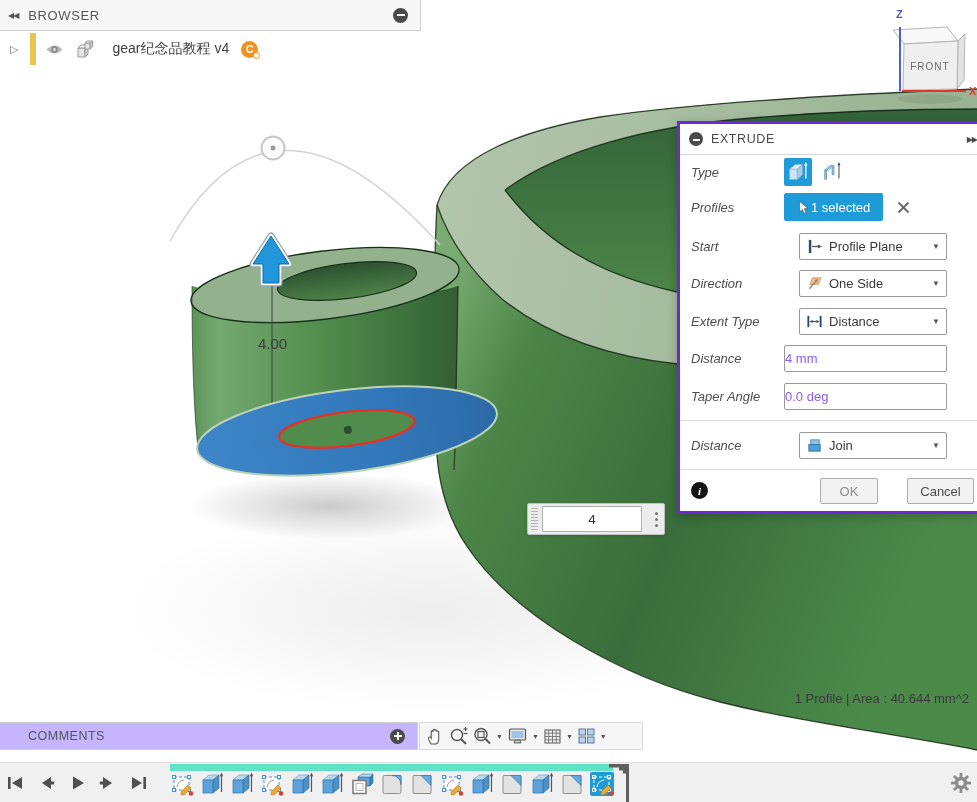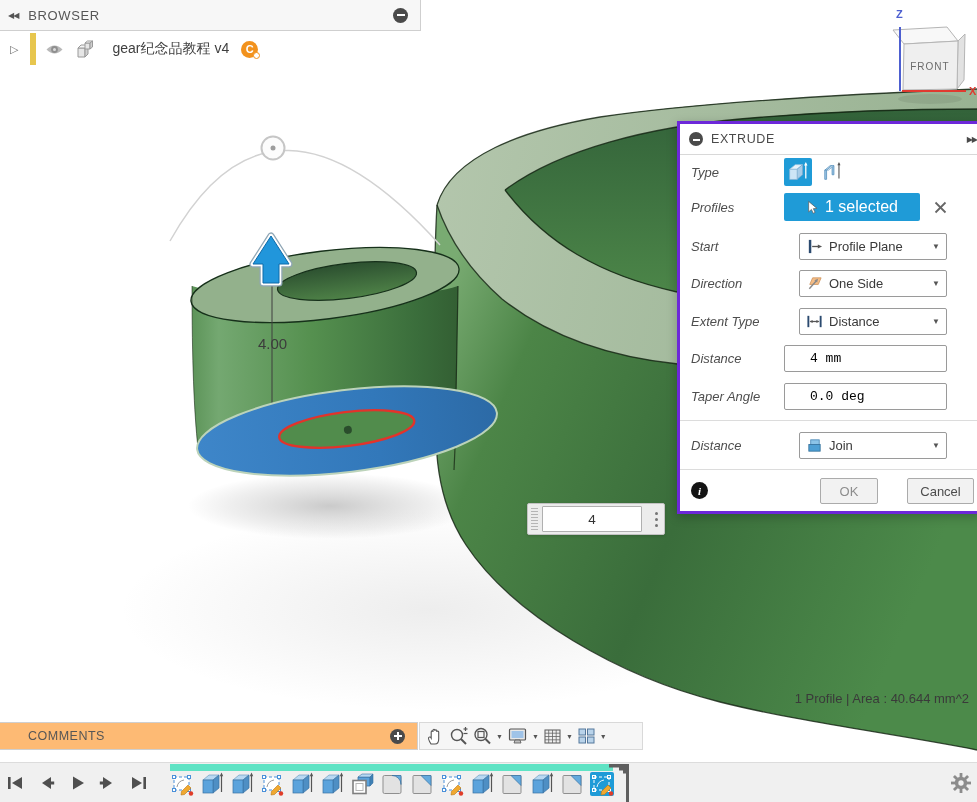--- a/index.html
+++ b/index.html
@@ -42,36 +42,36 @@
   #dialog-header .title{font-size:12.5px;color:#4a4a4a;letter-spacing:.6px;margin-left:8px;}
   #dialog-header .expand{margin-left:auto;margin-right:1px;font-size:8px;color:#4a4a4a;letter-spacing:-1px;}
   .drow{position:absolute;left:11px;right:11px;height:28px;display:flex;align-items:center;}
   .dlabel{width:93px;font-size:13px;color:#4e4e4e;flex:none;font-style:italic;}
   .dctl{width:163px;display:flex;align-items:center;}
   .dselect{width:100%;height:27px;border:1px solid #9a9a9a;border-radius:2px;background:#fff;
     display:flex;align-items:center;padding:0 6px;box-sizing:border-box;cursor:default;margin-left:15px;}
   .dselect .val{font-size:13px;color:#3a3a3a;margin-left:6px;}
   .dselect .caret{margin-left:auto;font-size:8px;color:#555;}
   .dinput{width:100%;height:27px;border:1px solid #9a9a9a;border-radius:2px;box-sizing:border-box;
-    font-size:13px;color:#000000;padding:0 25px;font-family:Liberation Mono, monospace;outline:none;background:#fff;}
+    font-size:13px;color:#8b5cf6;padding:0 0;font-family:Liberation Sans, sans-serif;outline:none;background:#fff;}
   .type-btn{width:28px;height:28px;border-radius:2px;display:flex;align-items:center;justify-content:center;margin-right:7px;}
   .type-btn.sel{background:#1f9bd7;}
-  .profiles-btn{height:28px;padding:0 22px;border-radius:2px;background:#1f9bd7;color:#fff;font-size:16px;
-    display:flex;align-items:center;gap:5px;}
+  .profiles-btn{height:28px;padding:0 13px;border-radius:2px;background:#1f9bd7;color:#fff;font-size:13px;
+    display:flex;align-items:center;}
   .clear-x{margin-left:14px;display:flex;}
   .hline{position:absolute;left:0;right:0;height:1px;background:#dcdcdc;}
   .dlg-btn{position:absolute;height:26px;background:#f2f2f2;border:1px solid #ababab;border-radius:2px;
     font-size:13px;display:flex;align-items:center;justify-content:center;font-family:inherit;}
   #ok-btn{left:140px;top:354px;width:58px;color:#8d8d8d;}
   #cancel-btn{left:227px;top:354px;width:67px;color:#4c4c4c;}
   .info-dot{position:absolute;left:11px;top:358px;width:17px;height:17px;border-radius:50%;background:#141414;
     color:#fff;font-size:11px;font-family:"Liberation Serif",serif;font-style:italic;font-weight:bold;
     display:flex;align-items:center;justify-content:center;}
   
-  #comments-bar{position:absolute;left:0;top:722px;width:418px;height:28px;background:#fdba74;
+  #comments-bar{position:absolute;left:0;top:722px;width:418px;height:28px;background:#c4b5fd;
     border:1px solid #cfcfcf;border-left:none;box-sizing:border-box;display:flex;align-items:center;gap:46px;}
   #comments-bar .title{font-size:12.5px;color:#565656;letter-spacing:.5px;margin-left:28px;}
   #comments-bar .circle-btn{margin-left:auto;margin-right:12px;}
   #nav-toolbar{position:absolute;left:419px;top:722px;width:224px;height:28px;background:#f6f6f6;
     border:1px solid #d9d9d9;box-sizing:border-box;display:flex;align-items:center;padding:0 5px;gap:3px;}
   .nav-ic{display:flex;align-items:center;}
   .nav-caret{font-size:7px;color:#555;margin:0 1px;}
   
   #bottom-bar{position:absolute;left:0;top:762px;width:977px;height:40px;background:#f0f0f0;border-top:1px solid #dcdcdc;box-sizing:border-box;}
   #playback{position:absolute;left:4px;top:0;height:40px;display:flex;align-items:center;gap:9px;}

